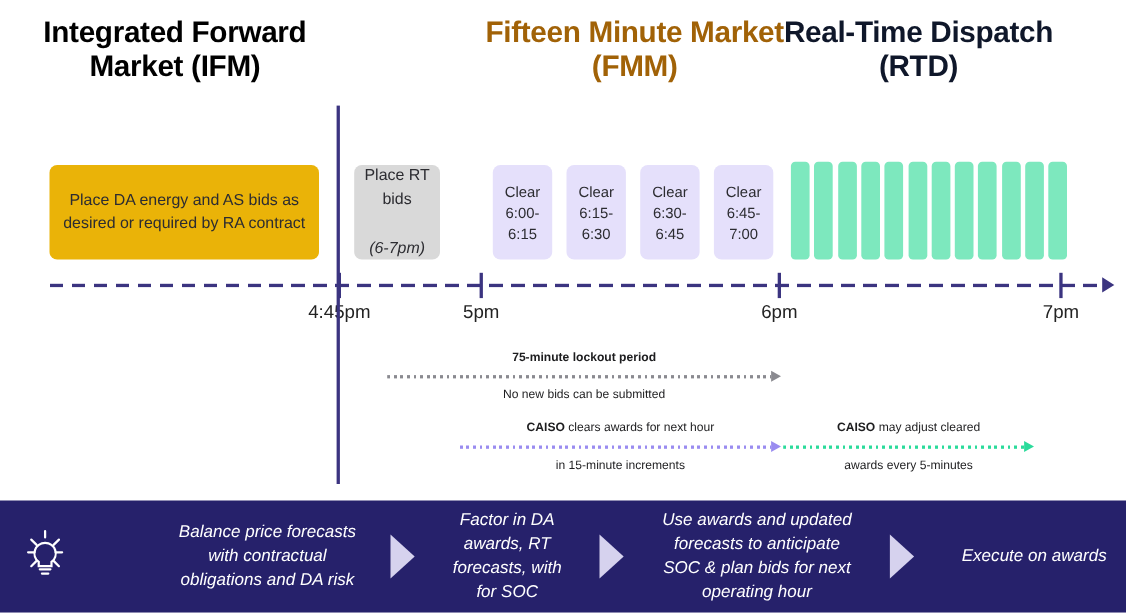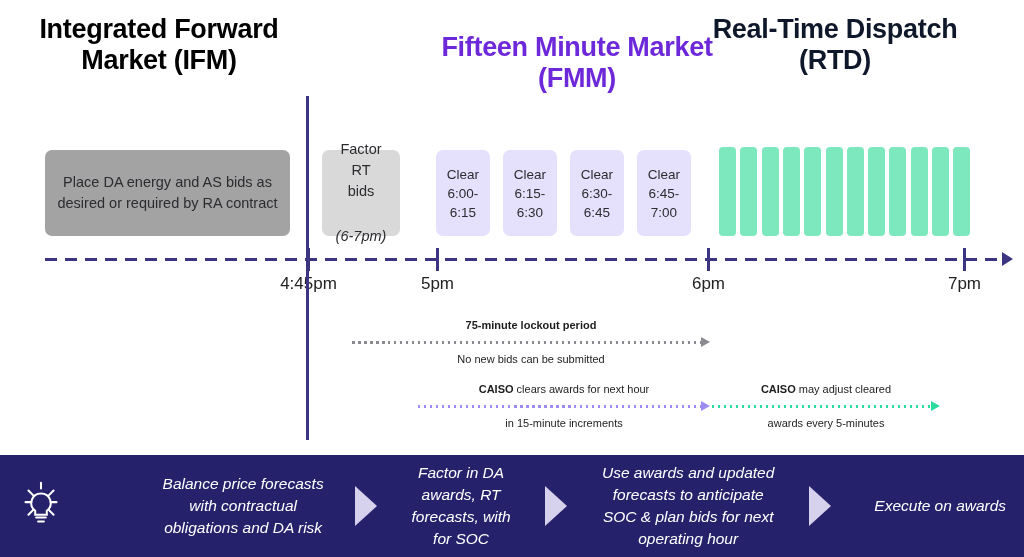--- a/index.html
+++ b/index.html
@@ -22,39 +22,39 @@
   
   .market-title {
     position: absolute;
     text-align: center;
     font-weight: bold;
     font-size: 27px;
     line-height: 31px;
     letter-spacing: -0.3px;
   }
   #title-ifm  { left: 24px;  top: 14px; width: 270px; color: #000000; }
-  #title-fmm  { left: 432px; top: 32px; width: 290px; color: #6d28d9; }
+  #title-fmm  { left: 432px; top: 14px; width: 290px; color: #a16207; }
   #title-rtd  { left: 700px; top: 14px; width: 270px; color: #0f172a; }
 
   
   .phase-box {
     position: absolute;
     border-radius: 7px;
     display: flex;
     align-items: center;
     justify-content: center;
     text-align: center;
     color: #2c2c31;
     font-size: 14.5px;
     line-height: 21px;
     padding: 6px 8px;
   }
   #box-ifm {
     left: 45px; top: 150px; width: 245px; height: 86px;
-    background: #a3a3a3;
+    background: #eab308;
   }
   #box-rt {
     left: 322px; top: 150px; width: 78px; height: 86px;
     background: #d9d9d9;
   }
   #box-rt .ital { font-style: italic; margin-top: 24px; }
 
   .clear-box {
     position: absolute;
     top: 150px;
@@ -62,20 +62,21 @@
     height: 86px;
     background: #e5e0fb;
     border-radius: 7px;
     display: flex;
     align-items: center;
     justify-content: center;
     text-align: center;
     color: #2c2c31;
     font-size: 13.5px;
     line-height: 19px;
+    margin-left: 12px;
   }
 
   
   .rtd-bar {
     position: absolute;
     top: 147px;
     width: 17px;
     height: 89px;
     background: #7DE8BE;
     border-radius: 4px;
@@ -210,21 +211,21 @@
   <div class="market-title" id="title-ifm">Integrated Forward Market (IFM)</div>
   <div class="market-title" id="title-fmm">Fifteen Minute Market (FMM)</div>
   <div class="market-title" id="title-rtd">Real-Time Dispatch (RTD)</div>
 
   <div class="phase-box" id="box-ifm">
     <span>Place DA energy and AS bids as desired or required by RA contract</span>
   </div>
 
   <div class="phase-box" id="box-rt">
     <div>
-      <div>Factor RT</div>
+      <div>Place RT</div>
       <div>bids</div>
       <div class="ital">(6-7pm)</div>
     </div>
   </div>
 
   <div id="clear-boxes">
       <div class="clear-box" style="left: 436px;">
         <div>
           <div>Clear</div>
           <div>6:00-</div>

